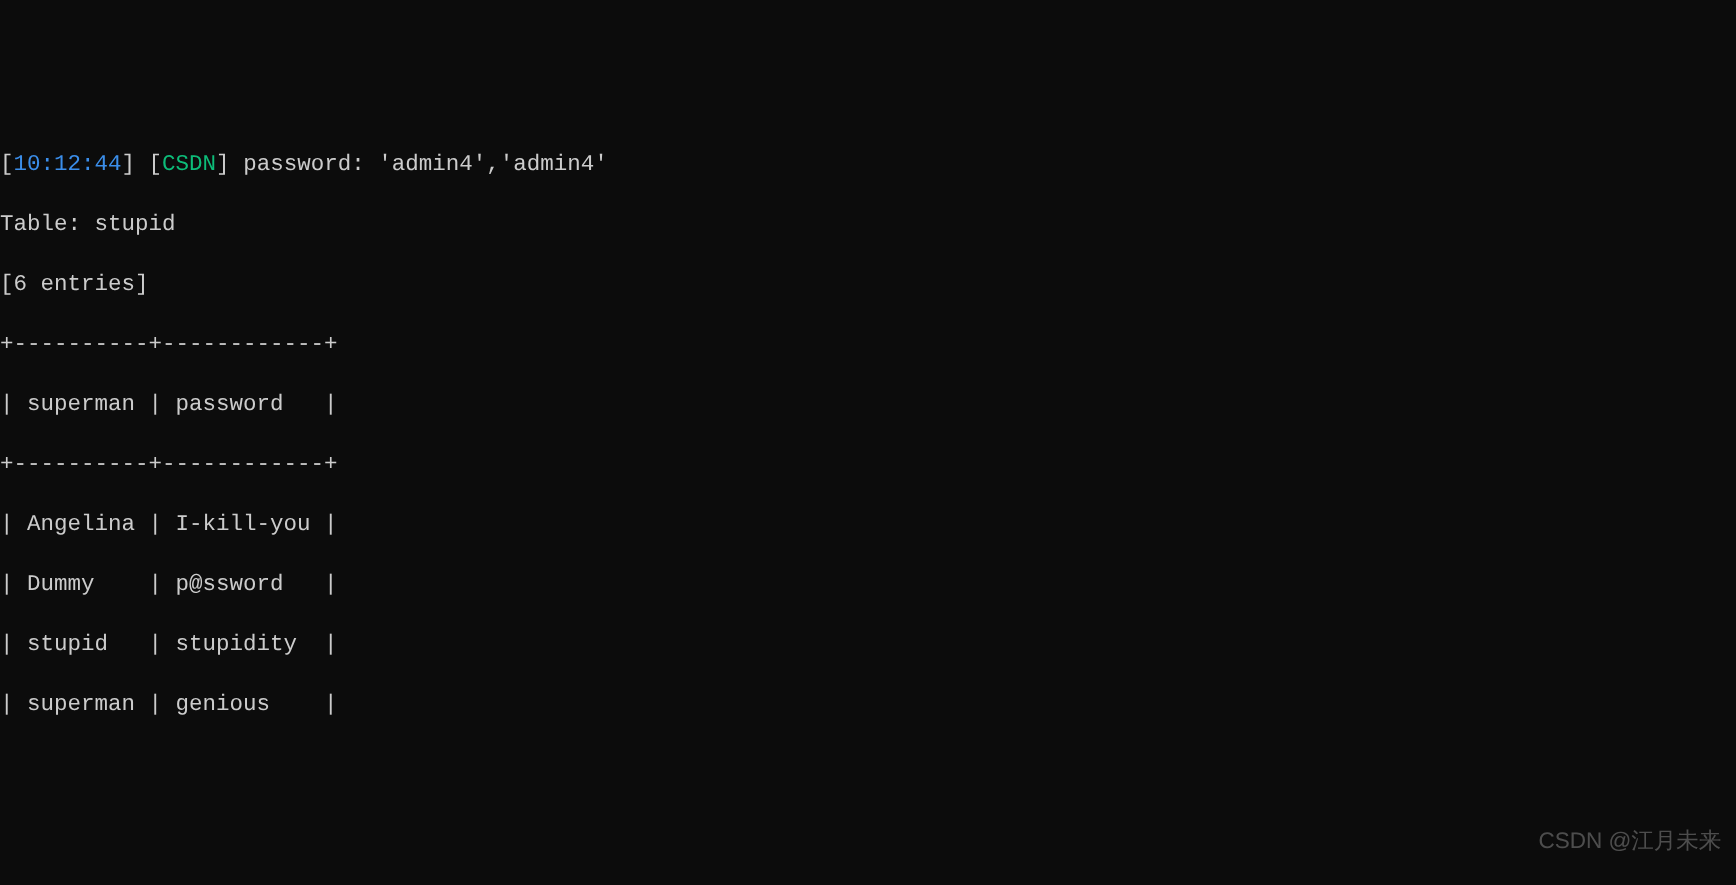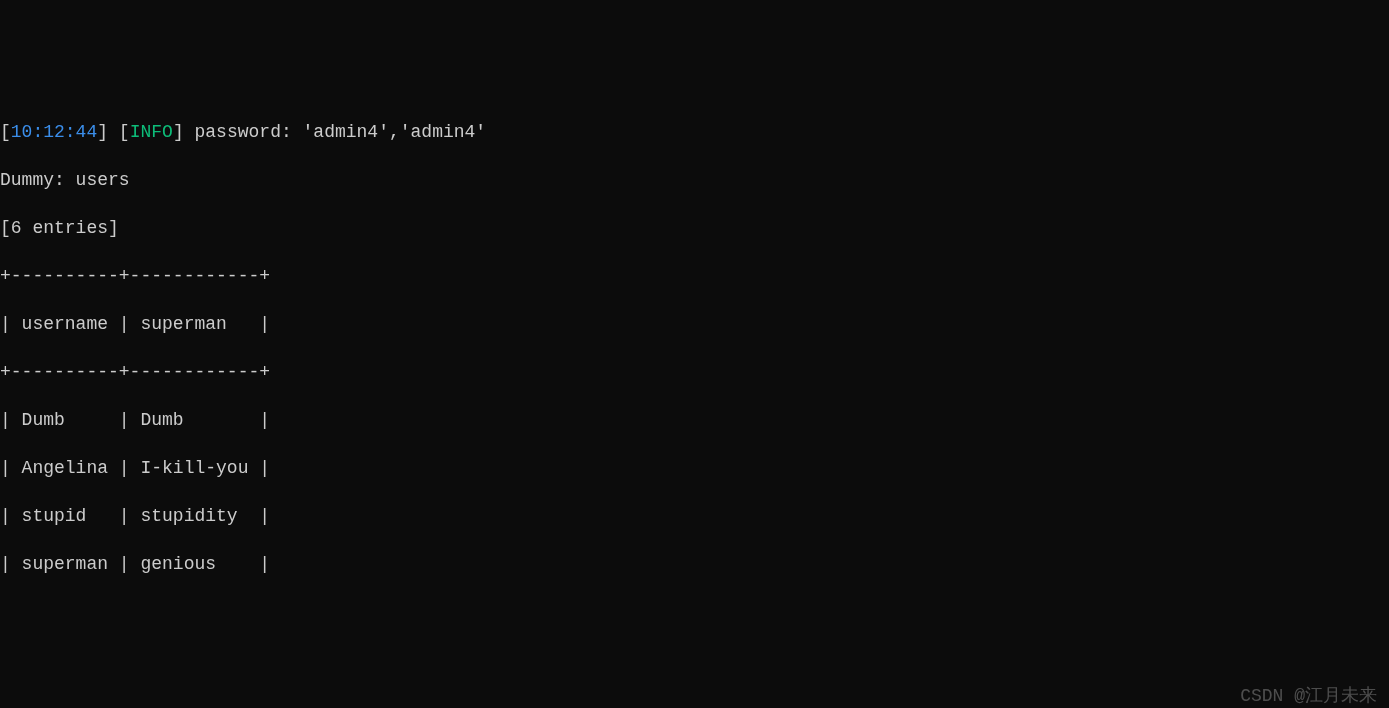--- a/index.html
+++ b/index.html
@@ -26,41 +26,41 @@
       color: #3b8eea;
     }
     .green {
       color: #0dbc79;
     }
     .gray {
       color: #cccccc;
     }
     .watermark {
       position: absolute;
-      bottom: 0;
+      bottom: 24px;
       right: 12px;
       color: rgba(200, 200, 200, 0.35);
       font-size: 18px;
-      font-family: Liberation Mono, monospace;
+      font-family: Liberation Sans, sans-serif;
     }
   </style>
 </head>
 <body>
 
 
 
 <div class="terminal">
-<div><span class="gray">[</span><span class="blue">10:12:44</span><span class="gray">]</span> <span class="gray">[</span><span class="green">INFO</span><span class="gray">]</span> <span class="gray">password: 'admin4','admin4'</span></div>
-<div class="gray">Dummy: users</div>
+<div><span class="gray">[</span><span class="blue">10:12:44</span><span class="gray">]</span> <span class="gray">[</span><span class="green">CSDN</span><span class="gray">]</span> <span class="gray">password: 'admin4','admin4'</span></div>
+<div class="gray">Table: stupid</div>
 <div class="gray">[6 entries]</div>
 <div class="gray">+----------+------------+</div>
-<div class="gray">| username | superman   |</div>
+<div class="gray">| superman | password   |</div>
 <div class="gray">+----------+------------+</div>
-<div class="gray">| Dumb     | Dumb       |</div>
 <div class="gray">| Angelina | I-kill-you |</div>
+<div class="gray">| Dummy    | p@ssword   |</div>
 <div class="gray">| stupid   | stupidity  |</div>
 <div class="gray">| superman | genious    |</div>
 
 
 
 
 
 
 
 

